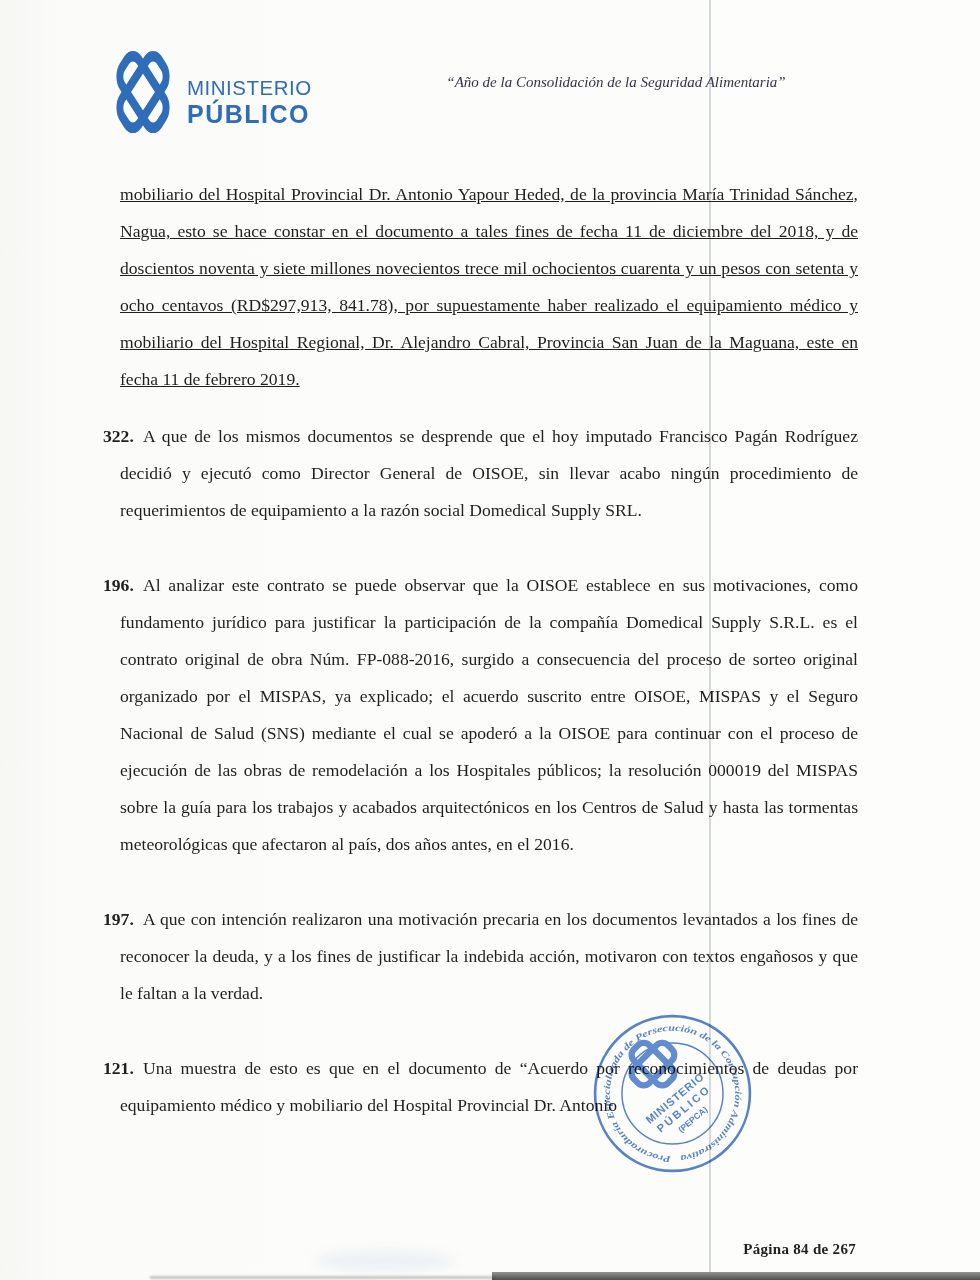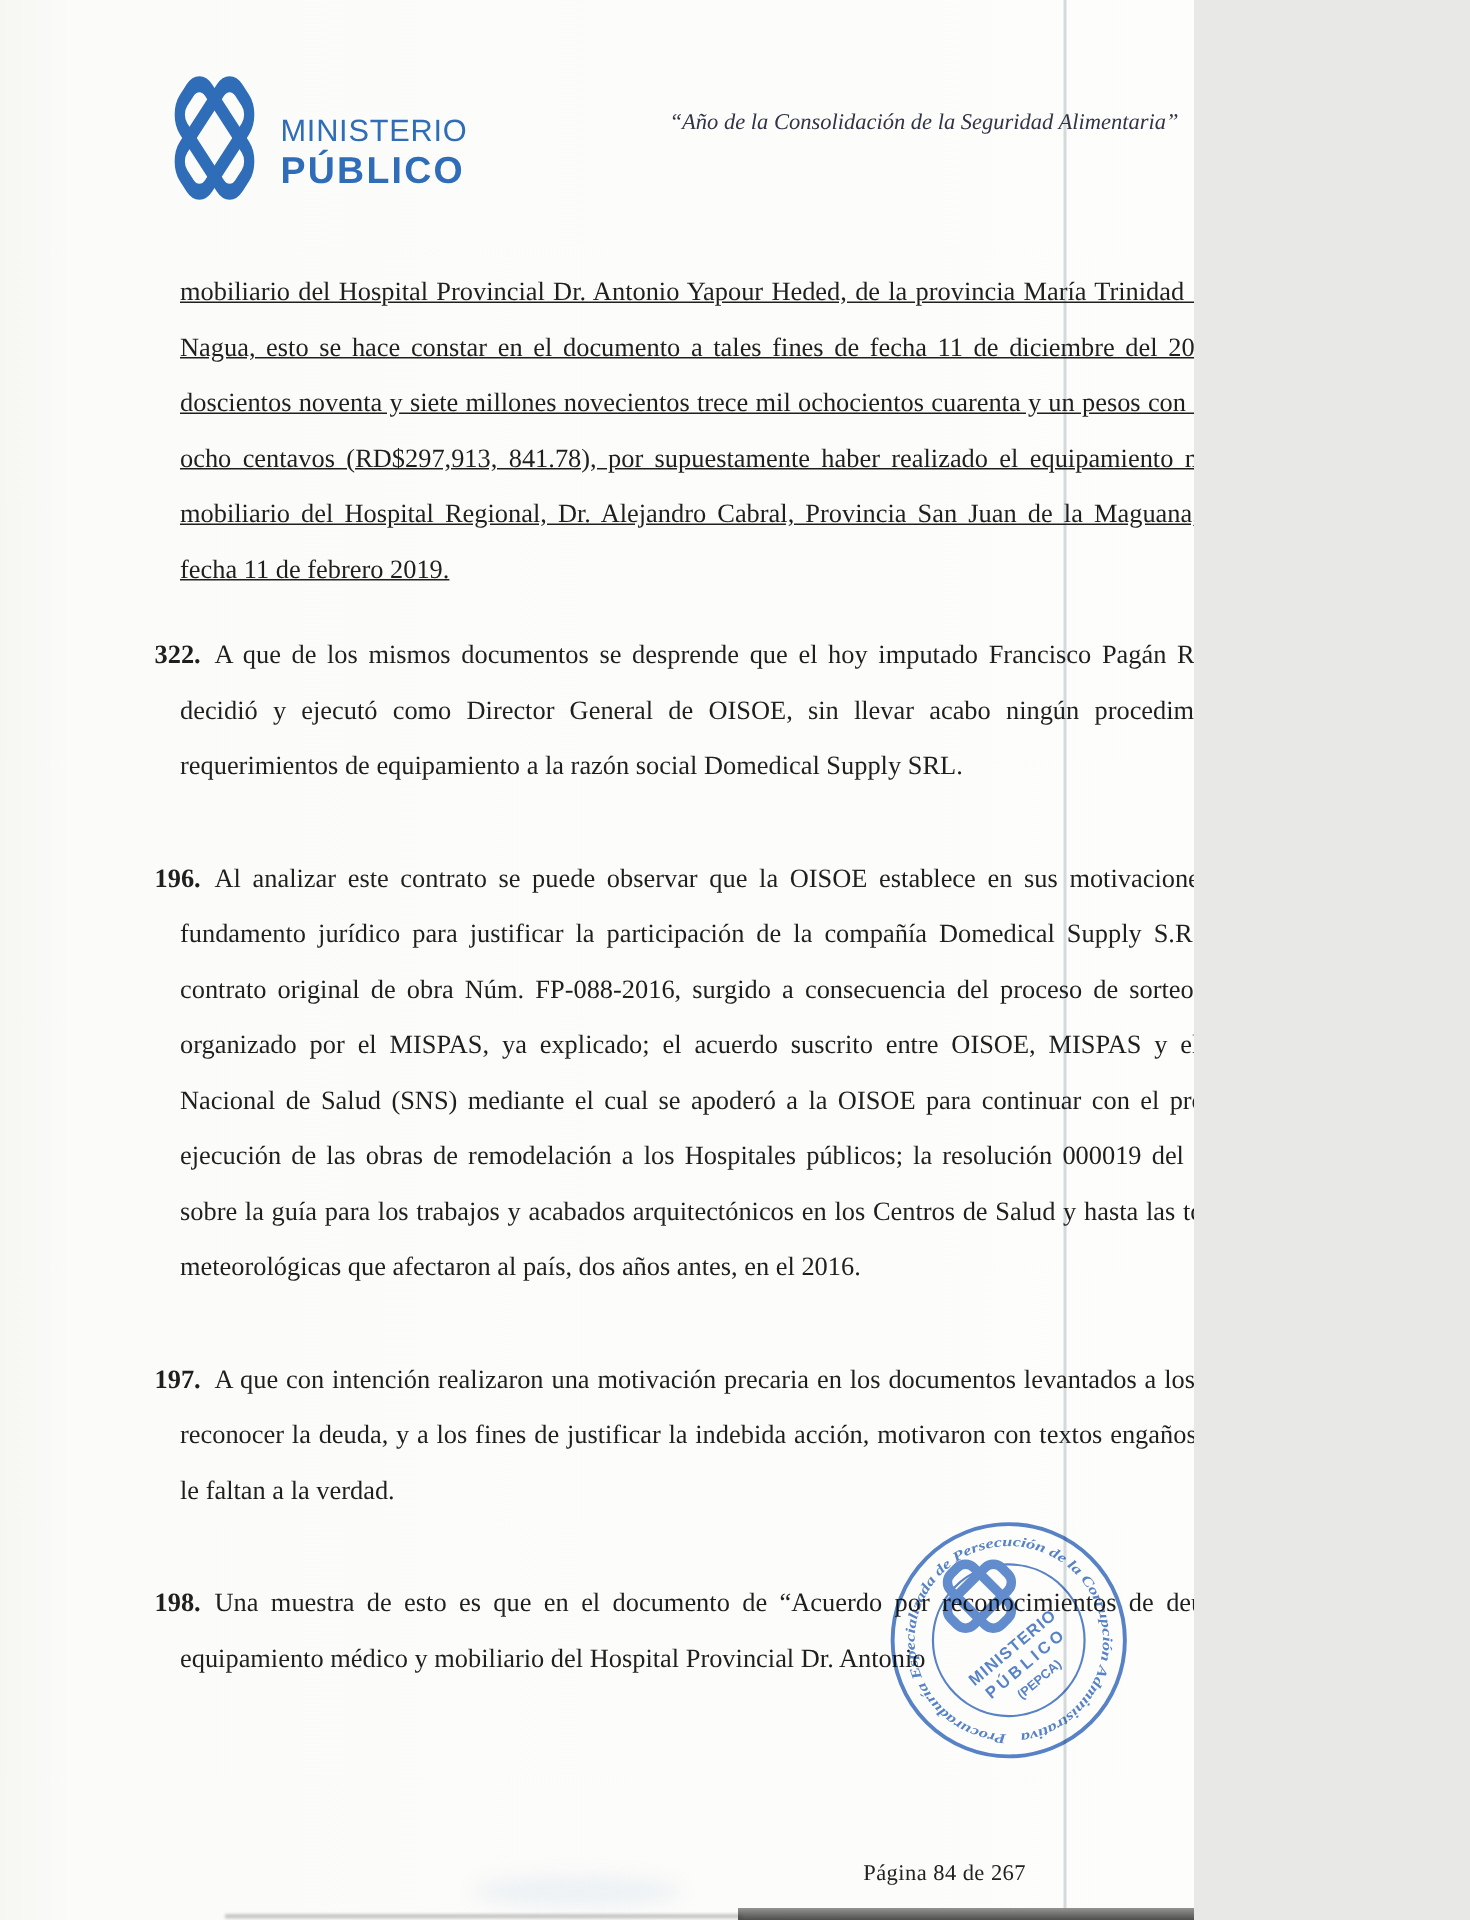--- a/index.html
+++ b/index.html
@@ -2,21 +2,21 @@
 <html><head>
 <meta charset="utf-8">
 <style>
   html,body{margin:0;padding:0;}
   body{
     width:980px;height:1280px;overflow:hidden;
     font-family:"Liberation Serif", serif;
     background:#e8e8e6;
   }
   .page{
-    position:relative;width:796px;height:1280px;overflow:hidden;
+    position:relative;width:980px;height:1280px;overflow:hidden;
     background:linear-gradient(90deg,#f6f6f3 0%,#fbfbf9 6%,#fcfcfa 70%,#fdfdfc 100%);
   }
   
   .fold-line{
     position:absolute;left:709px;top:0;width:2px;height:1272px;
     background:#ccd3d6;opacity:.85;
   }
   
   .letterhead{position:absolute;left:0;top:0;width:100%;height:160px;}
   .logo-knot{position:absolute;left:112px;top:44px;width:62px;height:96px;}
@@ -50,22 +50,22 @@
     position:absolute;left:-17px;top:0;font-weight:700;text-indent:0;
   }
   .para .b{font-weight:400;}
   
   .stamp{
     position:absolute;left:591px;top:1012px;width:163px;height:163px;
     mix-blend-mode:multiply;opacity:.92;
   }
   
   .page-number{
-    position:absolute;right:112px;top:1241px;
-    font-size:15px;font-weight:400;color:#222;letter-spacing:.3px;
+    position:absolute;right:124px;top:1241px;
+    font-size:15px;font-weight:700;color:#222;letter-spacing:.3px;
   }
   
   .edge-soft{
     position:absolute;left:150px;top:1276px;width:345px;height:3px;
     background:#9a9a98;opacity:.55;filter:blur(1px);
   }
   .edge-dark{
     position:absolute;left:492px;top:1272px;width:488px;height:8px;
     background:linear-gradient(180deg,#7a7a78,#242424);opacity:.8;filter:blur(.4px);
   }
@@ -103,21 +103,21 @@
       <div class="head-motto">“Año de la Consolidación de la Seguridad Alimentaria”</div>
     </div>
   </header>
 
   <main class="doc-body">
     <div>
         <div class="para"><span>mobiliario del Hospital Provincial Dr. Antonio Yapour Heded, de la provincia María Trinidad Sánchez, Nagua, esto se hace constar en el documento a tales fines de fecha 11 de diciembre del 2018, y de doscientos noventa y siete millones novecientos trece mil ochocientos cuarenta y un pesos con setenta y ocho centavos (RD$297,913, 841.78),  por supuestamente haber realizado el equipamiento médico y mobiliario del Hospital Regional, Dr. Alejandro Cabral, Provincia  San Juan de la Maguana, este en fecha 11 de febrero 2019.</span></div>
         <div class="para numbered"><span class="num">322.</span><span>A que de los mismos documentos se desprende que el hoy imputado </span><span class="b">Francisco Pagán Rodríguez</span><span> decidió y ejecutó como Director General de OISOE, sin llevar acabo ningún procedimiento de requerimientos de equipamiento a la razón social </span><span class="b">Domedical Supply SRL.</span></div>
         <div class="para numbered"><span class="num">196.</span><span>Al analizar este contrato se puede observar que la OISOE establece en sus motivaciones, como fundamento jurídico para justificar la participación de la compañía </span><span class="b">Domedical Supply S.R.L.</span><span> es el contrato original de obra Núm. FP-088-2016, surgido a consecuencia del proceso de sorteo original organizado por el MISPAS, ya explicado; el acuerdo suscrito entre OISOE, MISPAS y el Seguro Nacional de Salud (SNS) mediante el cual se apoderó a la OISOE para continuar con el proceso de ejecución de las obras de remodelación a los Hospitales públicos; la resolución 000019 del MISPAS sobre la guía para los trabajos y acabados arquitectónicos en los Centros de Salud y hasta las tormentas meteorológicas que afectaron al país, dos años antes, en el 2016.</span></div>
         <div class="para numbered"><span class="num">197.</span><span>A que con intención realizaron una motivación precaria en los documentos levantados a los fines de reconocer la deuda, y a los fines de justificar la indebida acción, motivaron con textos engañosos y que le faltan a la verdad.</span></div>
-        <div class="para numbered"><span class="num">198.</span><span>Una muestra de esto es que en el documento de </span><span class="b">“Acuerdo por reconocimientos de deudas por equipamiento médico y mobiliario del Hospital Provincial Dr. Antonio</span></div>
+        <div class="para numbered"><span class="num">121.</span><span>Una muestra de esto es que en el documento de </span><span class="b">“Acuerdo por reconocimientos de deudas por equipamiento médico y mobiliario del Hospital Provincial Dr. Antonio</span></div>
       </div>
   </main>
 
   <svg class="stamp" viewBox="0 0 200 200">
     <g fill="none" stroke="#4a79c5">
       <circle cx="100" cy="100" r="95" stroke-width="3.2"></circle>
       <circle cx="100" cy="100" r="62" stroke-width="1.8"></circle>
     </g>
     <path id="ringPath" d="M 100 177 A 77 77 0 1 1 100.02 177" fill="none"></path>
     <text font-size="11.2" font-style="italic" font-weight="600" fill="#4a79c5" font-family="Liberation Serif, serif">

